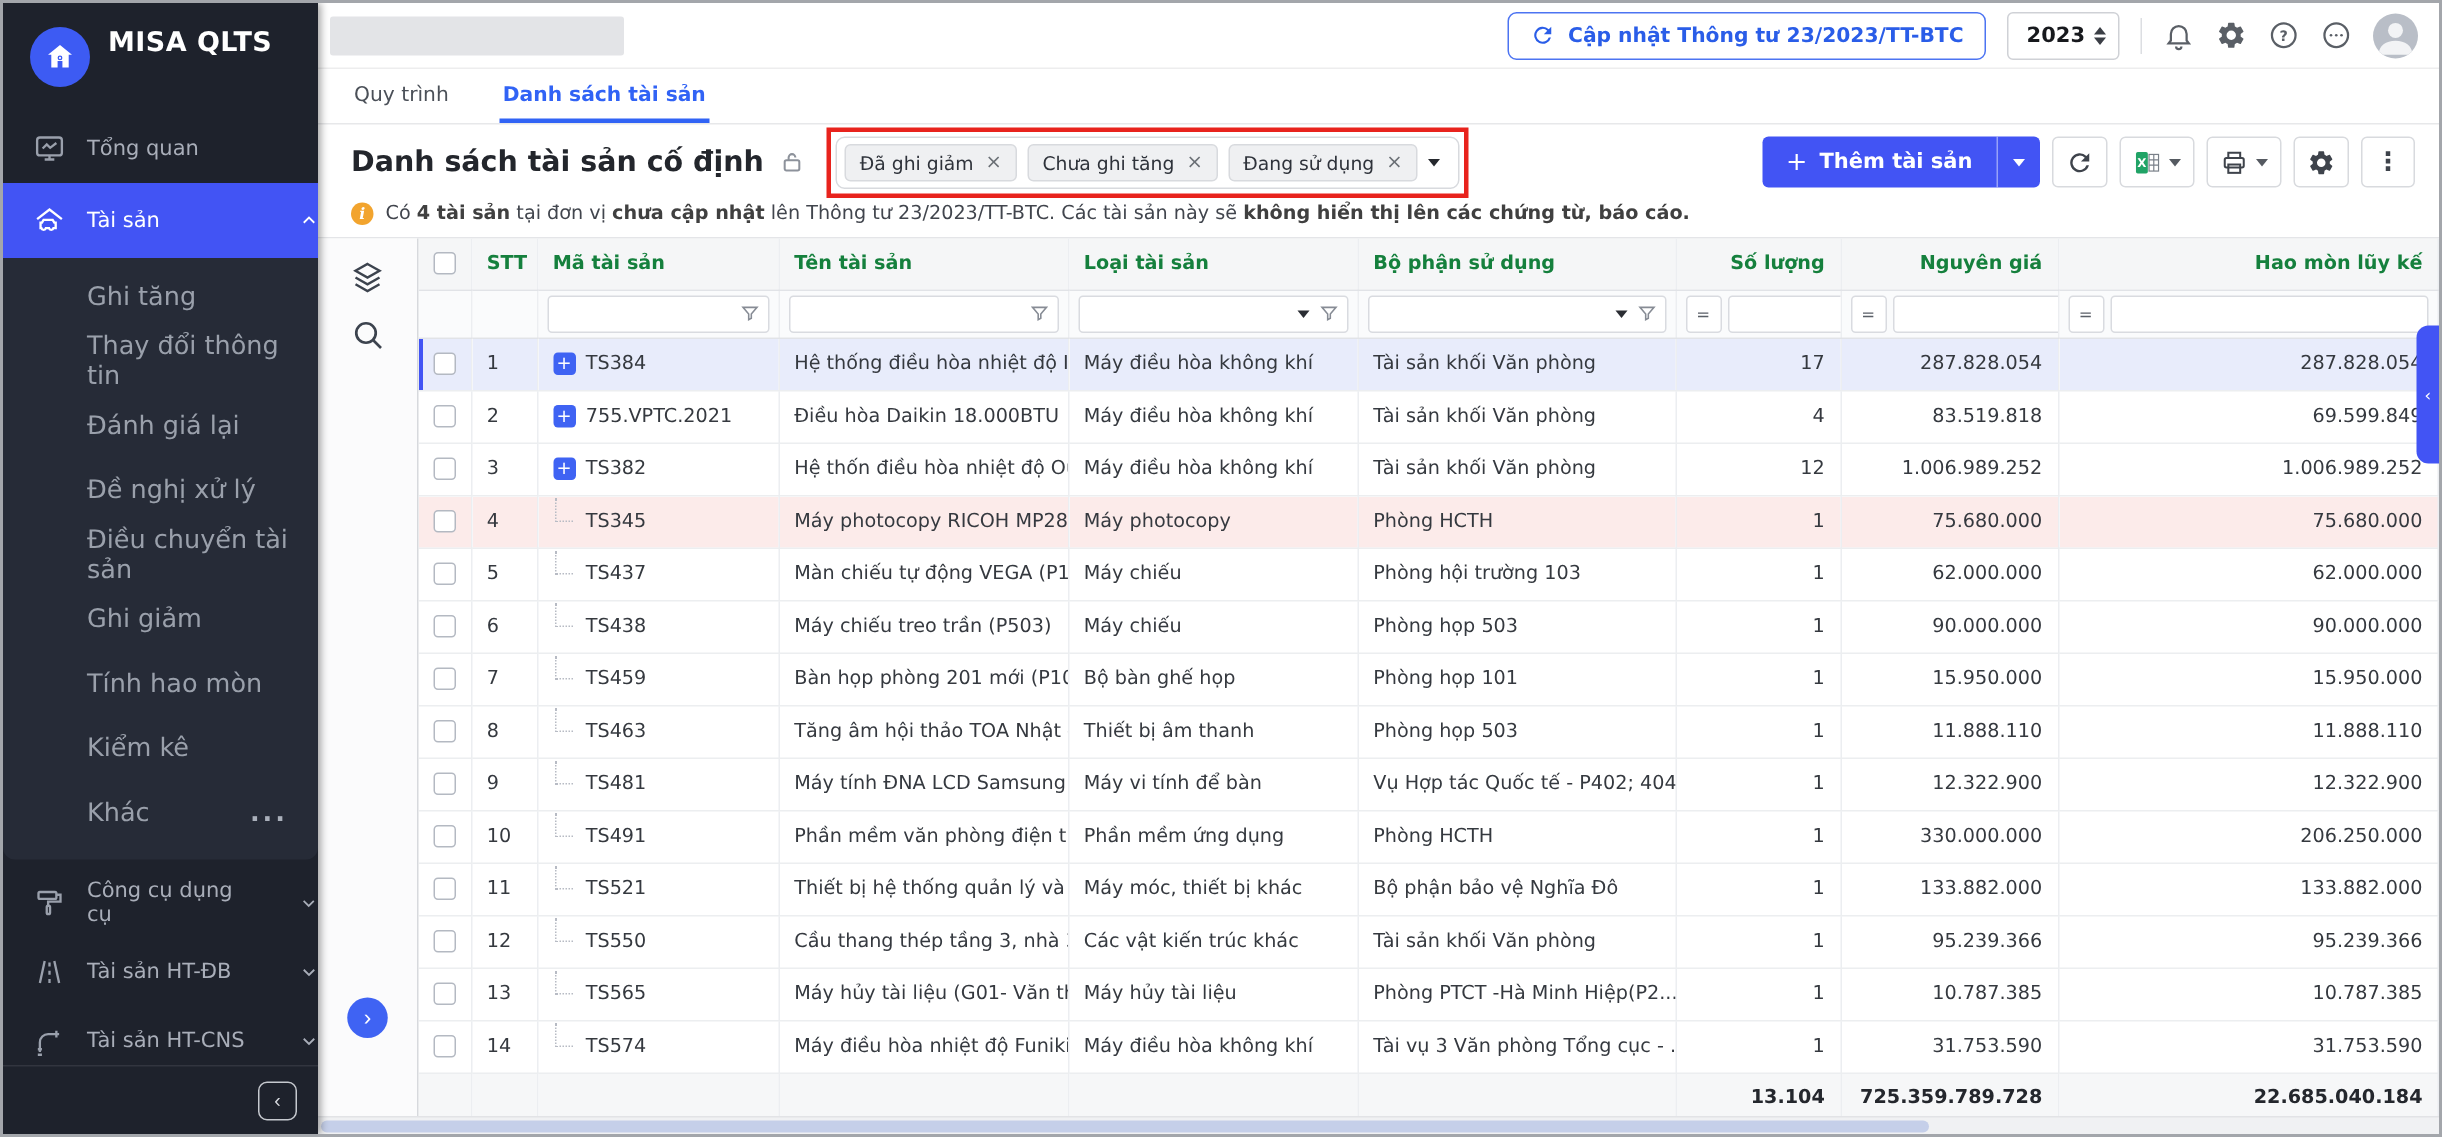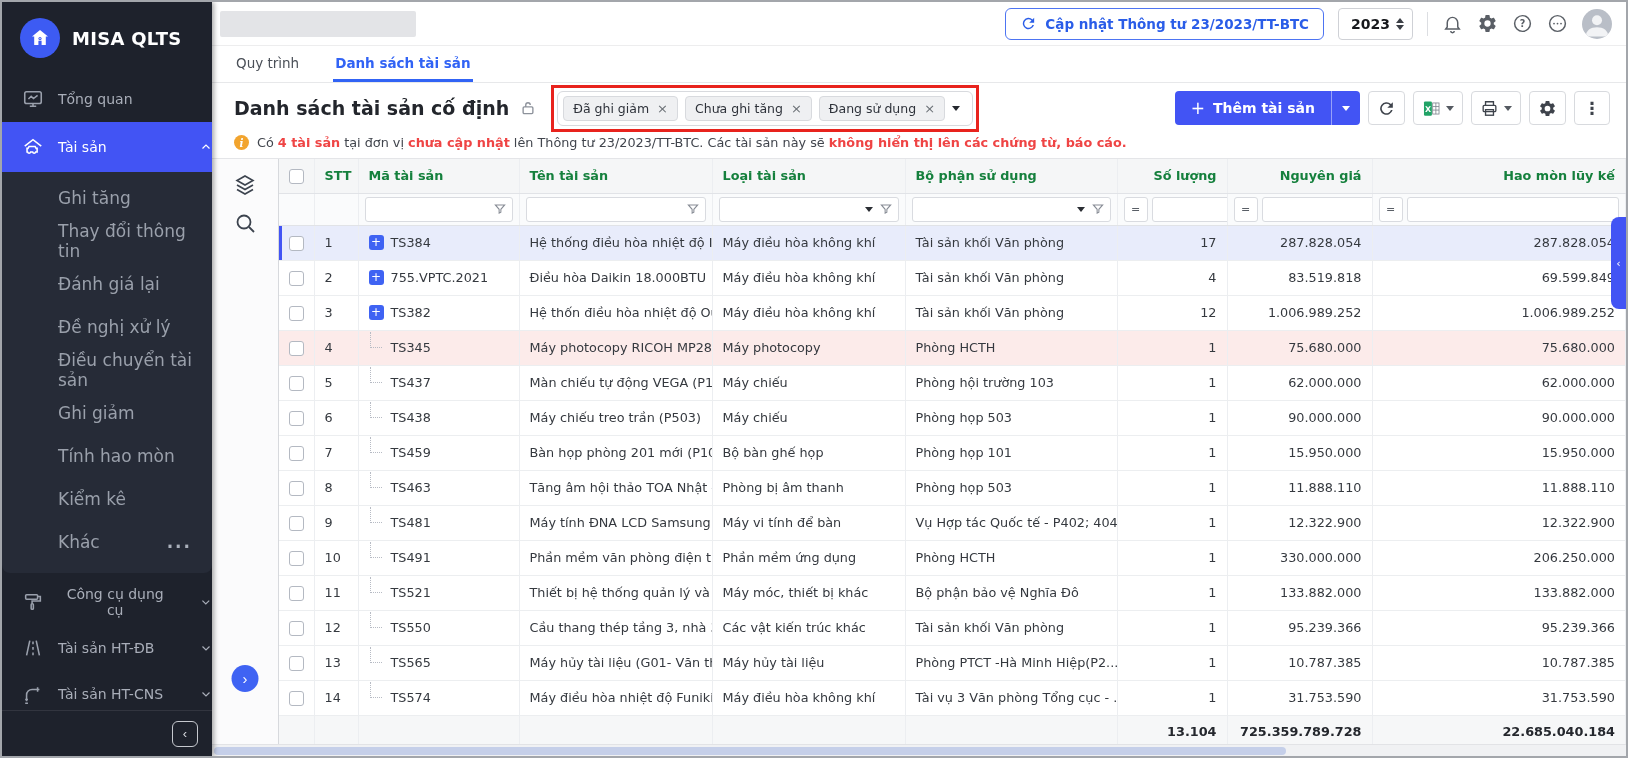--- a/index.html
+++ b/index.html
@@ -1,25 +1,25 @@
 <!DOCTYPE html>
 <html><head>
 <meta charset="utf-8">
 <style>
   * { box-sizing: border-box; margin: 0; padding: 0; }
   body { margin:0; background:#888; font-family:"DejaVu Sans","Liberation Sans",sans-serif; }
   .screen { width:1628px; height:758px; background:#fff; border:2px solid #a3a6ab; display:flex; overflow:hidden; position:relative; }
 
   
   .sidebar { width:210px; background:#1e222c; color:#a9aeb9; display:flex; flex-direction:column; flex-shrink:0; box-shadow:2px 0 5px rgba(0,0,0,.35); z-index:5; }
-  .logo-row { display:flex; align-items:center; gap:12px; padding:16px 14px 18px 18px; }
+  .logo-row { display:flex; gap:12px; padding:16px 14px 18px 18px; }
   .logo-circle { width:40px; height:40px; border-radius:50%; background:#3d5bf3; display:flex; align-items:center; justify-content:center; flex-shrink:0; }
   .brand { color:#fff; font-size:18px; font-weight:700; letter-spacing:.3px; }
   .nav { flex:1; overflow:hidden; }
-  .nav-item { display:flex; align-items:center; gap:14px; height:46px; padding:0 0 0 20px; font-size:14px; cursor:pointer;text-align:center; }
+  .nav-item { display:flex; align-items:center; gap:14px; height:46px; padding:0 0 0 20px; font-size:14px; cursor:pointer; }
   .nav-item .nicon { width:22px; height:22px; flex-shrink:0; display:flex; align-items:center; justify-content:center; color:#9aa0ac; }
   .nav-item.active { background:#4254f4; color:#fff; height:50px; }
   .nav-item.active .nicon { color:#fff; }
   .nav-item .grow { flex:1; }
   .chev-svg { width:12px; height:12px; }
   .submenu { background:#262b37; border-radius:0 0 8px 8px; padding:4px 0 10px 0; margin-bottom:6px; }
   .sub-item { display:flex; align-items:center; height:43px; padding-left:56px; padding-right:20px; font-size:17px; color:#9aa0ab; cursor:pointer; }
   .sub-item .dots { margin-left:auto; letter-spacing:2px; color:#aab0bb; font-weight:700; }
   .sidebar-footer { height:46px; border-top:1px solid rgba(255,255,255,.09); display:flex; align-items:center; justify-content:flex-end; padding-right:14px; }
   .collapse-btn { width:26px; height:26px; background:transparent; border:1.5px solid #c6c9cf; border-radius:6px; color:#d6d9de; font-size:13px; line-height:1; cursor:pointer; display:flex; align-items:center; justify-content:center; }
@@ -59,21 +59,21 @@
   .add-main .plus { font-size:17px; font-weight:400; }
   .add-split { display:flex; align-items:center; padding:0 10px; border-left:1px solid rgba(255,255,255,.45); }
   .add-split .caret { border-top-color:#fff; }
   .icon-btn { height:34px; min-width:36px; padding:0 8px; background:#fff; border:1px solid #d8dade; border-radius:4px; display:flex; align-items:center; justify-content:center; gap:5px; color:#3e434b; cursor:pointer; }
   .icon-btn svg { width:19px; height:19px; }
   .icon-btn .caret { border-top-color:#555a61; }
   .kebab { font-size:17px; color:#3e434b; font-weight:700; }
 
   .warningrow { display:flex; align-items:center; gap:8px; padding:2px 22px 8px 22px; font-size:12.8px; color:#41454d; }
   .warn-ico { width:15px; height:15px; border-radius:50%; background:#f2a42e; color:#fff; font-size:10.5px; font-weight:700; font-style:italic; display:flex; align-items:center; justify-content:center; flex-shrink:0; font-family:"DejaVu Serif",serif; }
-  .warningrow b { color:#ef4444; }
+  .warningrow b { color:#404040; }
 
   
   .content { flex:1; min-height:0; display:flex; position:relative; border-top:1px solid #e4e5e8; }
   .rail { width:67px; background:#fbfbfc; border-right:1px solid #d7d9dd; position:relative; flex-shrink:0; }
   .rail .ricon { width:24px; height:24px; color:#3c434e; display:block; margin:14px auto 0; cursor:pointer; }
   .rail-next { position:absolute; left:50%; transform:translateX(-50%); bottom:52px; width:27px; height:27px; border-radius:50%; background:#3f63f3; color:#fff; display:flex; align-items:center; justify-content:center; font-size:15px; cursor:pointer; border:none; }
   .tablewrap { flex:1; min-width:0; overflow:hidden; }
   table.grid { width:100%; border-collapse:collapse; table-layout:fixed; font-size:12.8px; color:#35393f; }
   .grid th, .grid td { border-right:1px solid #eceef1; overflow:hidden; white-space:nowrap; }
   .grid thead th { height:34px; background:#f5f6f7; text-align:left; padding:0 10px; font-size:12.8px; font-weight:700; color:#15803d; border-bottom:1px solid #e1e3e7; }
@@ -558,21 +558,21 @@
               <tr>
                 <td class="c-cb"><span class="cb"></span></td>
                 <td>8</td>
                 <td>
                   <div class="codecell">
                     <span class="tree"></span>
                     <span>TS463</span>
                   </div>
                 </td>
                 <td>Tăng âm hội thảo TOA Nhật - Đ...</td>
-                <td>Phòng bị âm thanh</td>
+                <td>Thiết bị âm thanh</td>
                 <td>Phòng họp 503</td>
                 <td class="num">1</td>
                 <td class="num">11.888.110</td>
                 <td class="num">11.888.110</td>
               </tr>
               <tr>
                 <td class="c-cb"><span class="cb"></span></td>
                 <td>9</td>
                 <td>
                   <div class="codecell">

